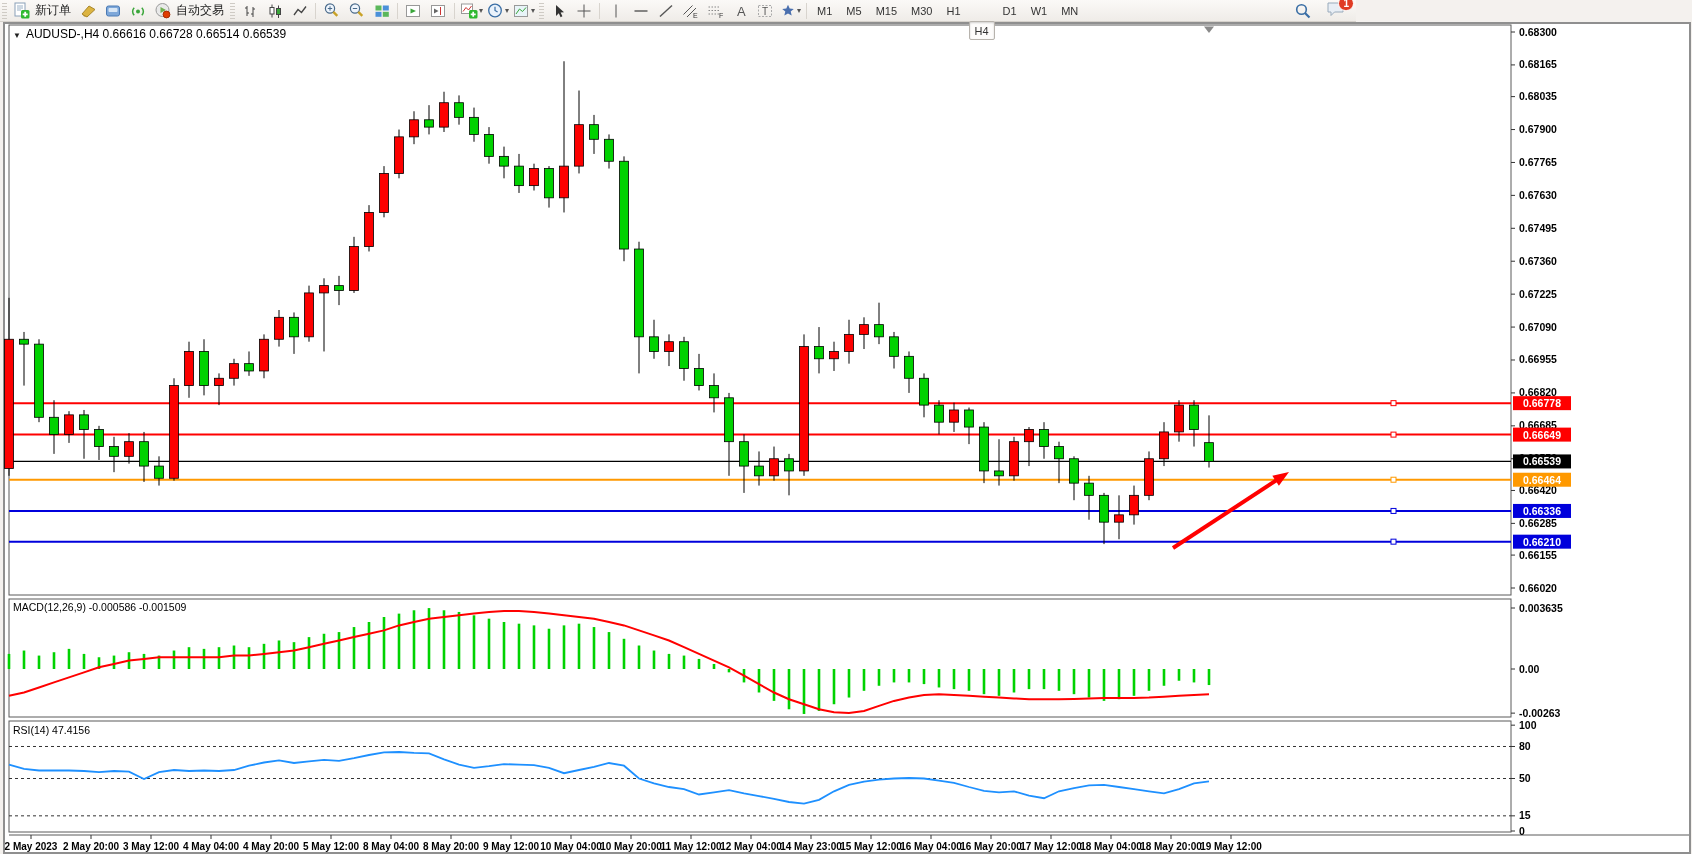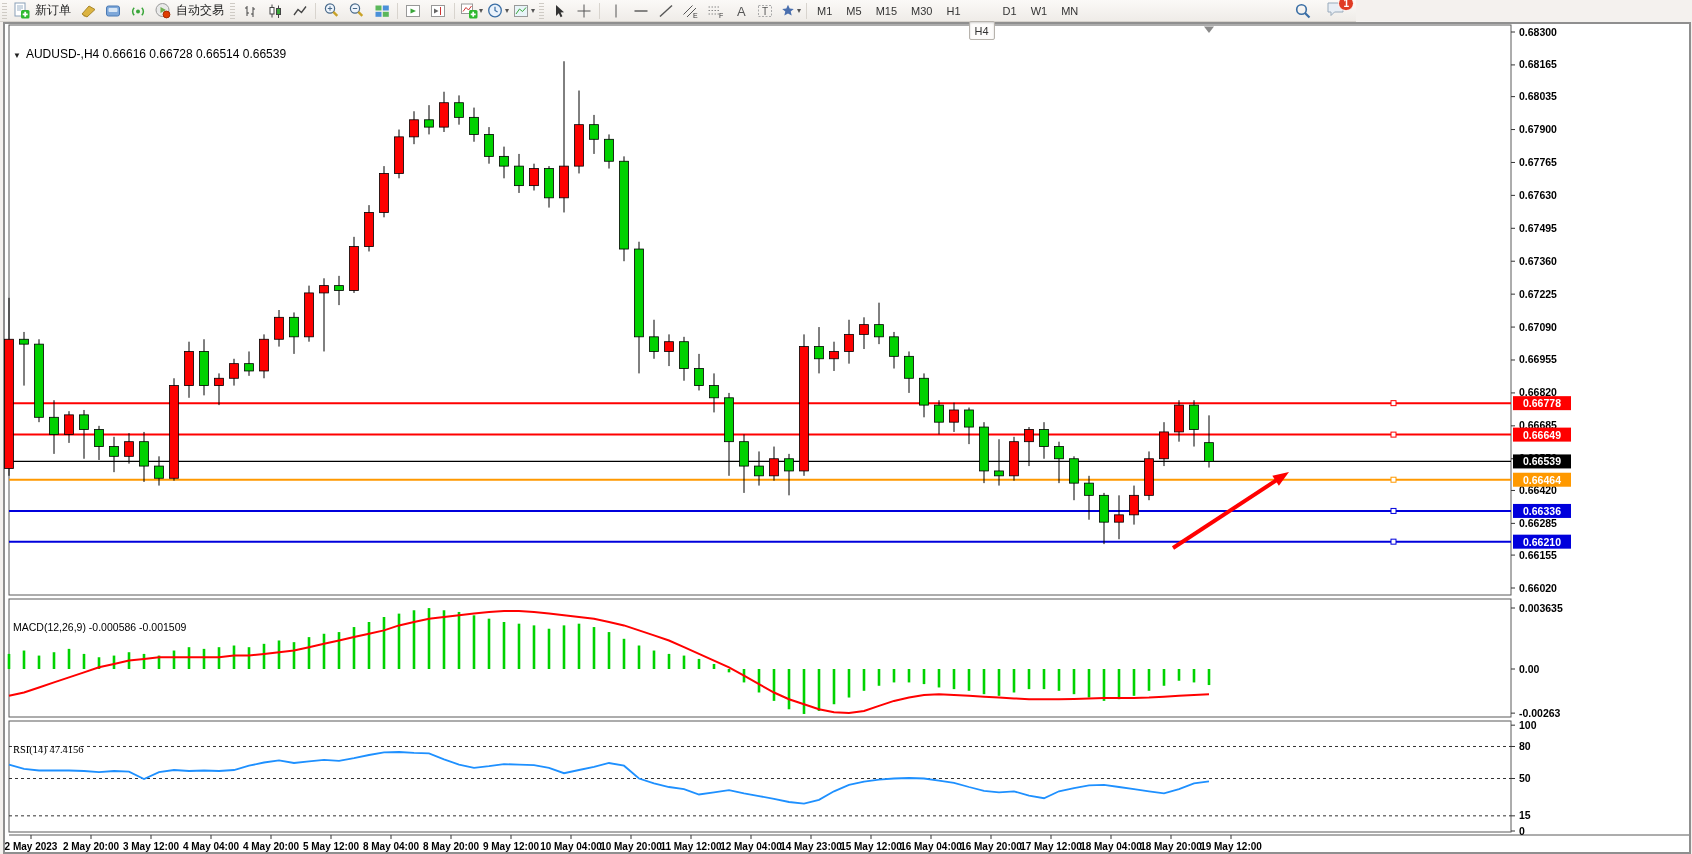--- a/index.html
+++ b/index.html
@@ -20,25 +20,25 @@
     border:1px solid transparent;border-radius:2px;margin:0 1px;text-align:right;}
   .tf-btn.active{background:#fdfcfb;border:1px solid #b7b3ad;box-shadow:inset 0 1px 2px rgba(0,0,0,.18);margin-top:40px;}
   .tb-right{position:absolute;right:10px;top:0;height:21px;display:flex;align-items:center;gap:14px;}
   .badge{position:absolute;top:-4px;right:-8px;background:#e03b24;color:#fff;font-size:10px;
     font-weight:bold;border-radius:8px;padding:0 4px;line-height:13px;border:1px solid #fff;}
   .chat-wrap{position:relative;}
   
   #chartwin{position:absolute;left:3px;top:22px;width:1686px;height:830px;
     background:#fff;border:1px solid #8f8f8f;}
   #cv{position:absolute;left:0;top:0;}
-  .overlay{position:absolute;z-index:3;white-space:nowrap;color:#000;margin-top:20px;}
+  .overlay{position:absolute;z-index:3;white-space:nowrap;color:#000;}
   #title-row{left:9px;top:4px;font-size:12px;}
   #title-row .tri{font-size:8px;color:#222;margin-right:5px;}
   #macd-label{left:9px;top:578px;font-size:10.5px;}
-  #rsi-label{left:9px;top:701px;font-size:10.5px;font-family:Liberation Serif, serif;}
+  #rsi-label{left:9px;top:701px;font-size:10.5px;}
 </style>
 </head>
 <body>
 
 <div class="toolbar">
   <div class="grip"></div>
 
   <div class="tbtn">
     <svg width="17" height="17">
       <rect x="2" y="1" width="10" height="13" fill="#fff" stroke="#8aa0b8"></rect>

